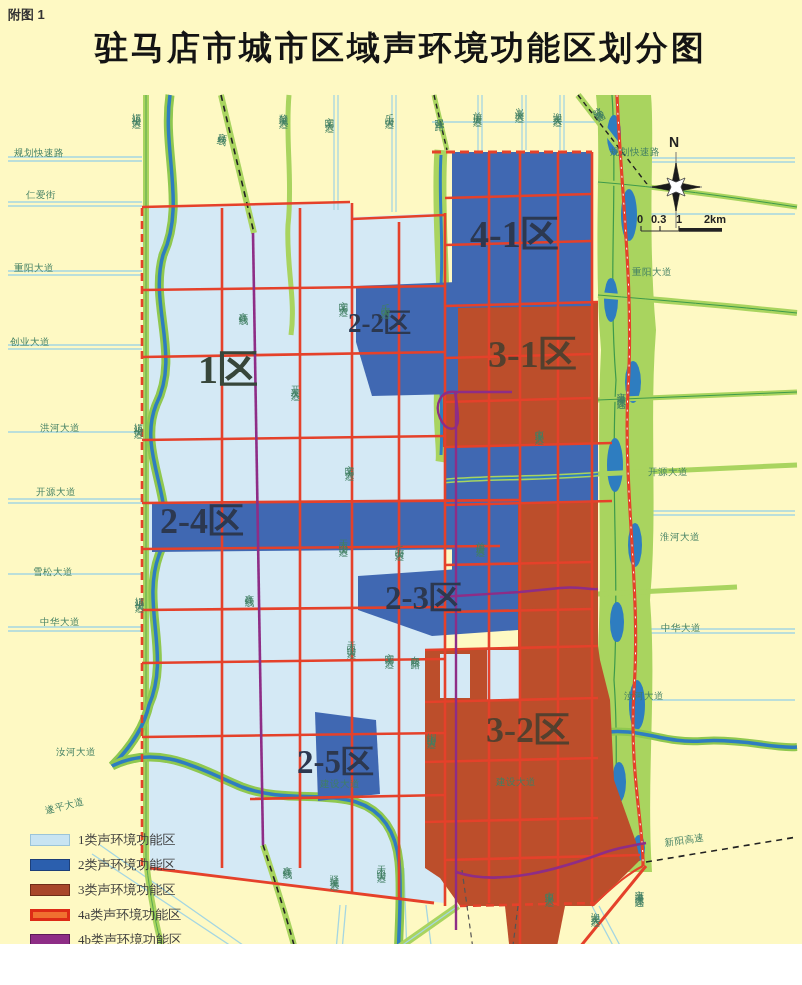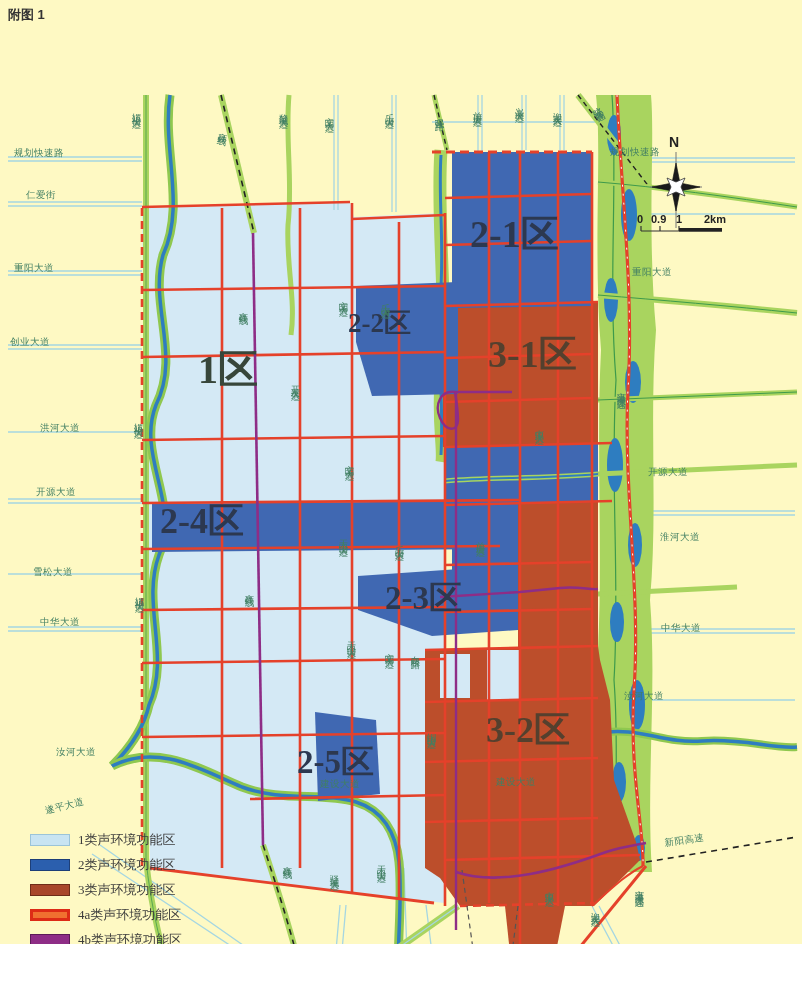--- a/index.html
+++ b/index.html
@@ -164,30 +164,31 @@
     <g>
       <line x1="641" y1="231" x2="722" y2="231" stroke="#333" stroke-width="1.2"></line>
       <line x1="641" y1="226" x2="641" y2="231" stroke="#333" stroke-width="1.2"></line>
       <line x1="660" y1="226" x2="660" y2="231" stroke="#333" stroke-width="1.2"></line>
       <line x1="679" y1="226" x2="679" y2="231" stroke="#333" stroke-width="1.2"></line>
       <rect x="679" y="228" width="43" height="3.5" fill="#222"></rect>
     </g>
   </svg>
 
   <div class="doc-tag">附图 1</div>
+  <div class="map-title">驻马店市城市区域声环境功能区划分图</div>
 
   <div class="north-n">N</div>
   <div class="sb-txt" style="left:637px;top:213px">0</div>
-  <div class="sb-txt" style="left:651px;top:213px">0.9</div>
+  <div class="sb-txt" style="left:651px;top:213px">0.3</div>
   <div class="sb-txt" style="left:676px;top:213px">1</div>
   <div class="sb-txt" style="left:704px;top:213px">2km</div>
 
   <div id="zone-labels">
       <div class="zl" style="left: 198px; top: 350px; font-size: 40px; color: rgb(55, 70, 58);">1区</div>
-      <div class="zl" style="left: 470px; top: 215px; font-size: 38px; color: rgb(44, 56, 80);">2-1区</div>
+      <div class="zl" style="left: 470px; top: 215px; font-size: 38px; color: rgb(44, 56, 80);">4-1区</div>
       <div class="zl" style="left: 348px; top: 310px; font-size: 27px; color: rgb(44, 56, 80);">2-2区</div>
       <div class="zl" style="left: 385px; top: 582px; font-size: 33px; color: rgb(44, 56, 80);">2-3区</div>
       <div class="zl" style="left: 160px; top: 503px; font-size: 36px; color: rgb(44, 56, 80);">2-4区</div>
       <div class="zl" style="left: 297px; top: 746px; font-size: 33px; color: rgb(44, 56, 80);">2-5区</div>
       <div class="zl" style="left: 488px; top: 335px; font-size: 38px; color: rgb(84, 64, 46);">3-1区</div>
       <div class="zl" style="left: 486px; top: 712px; font-size: 36px; color: rgb(84, 64, 46);">3-2区</div>
     </div>
 
   <div id="road-labels">
       <div class="rl" style="left: 14px; top: 148px;">规划快速路</div>

